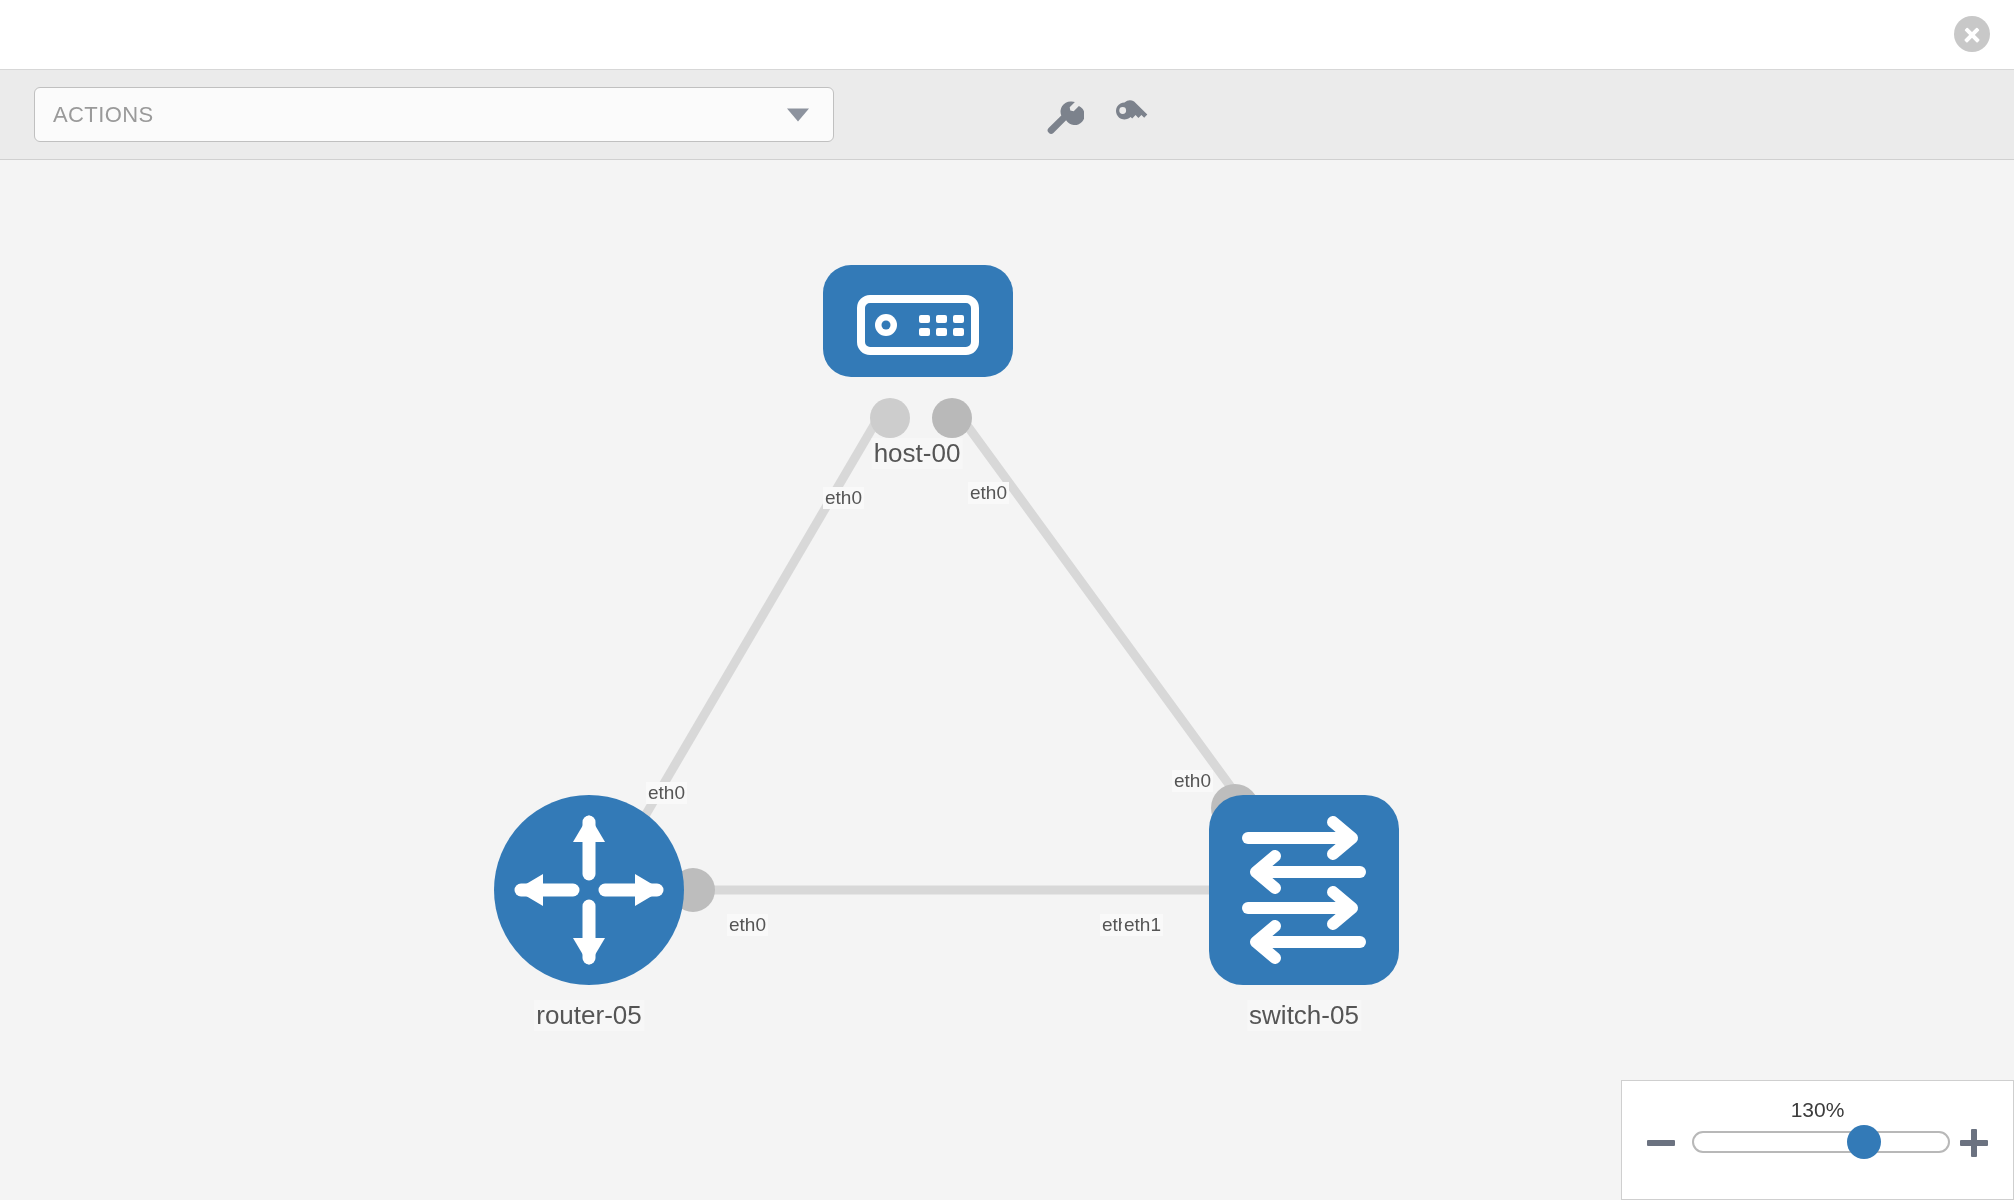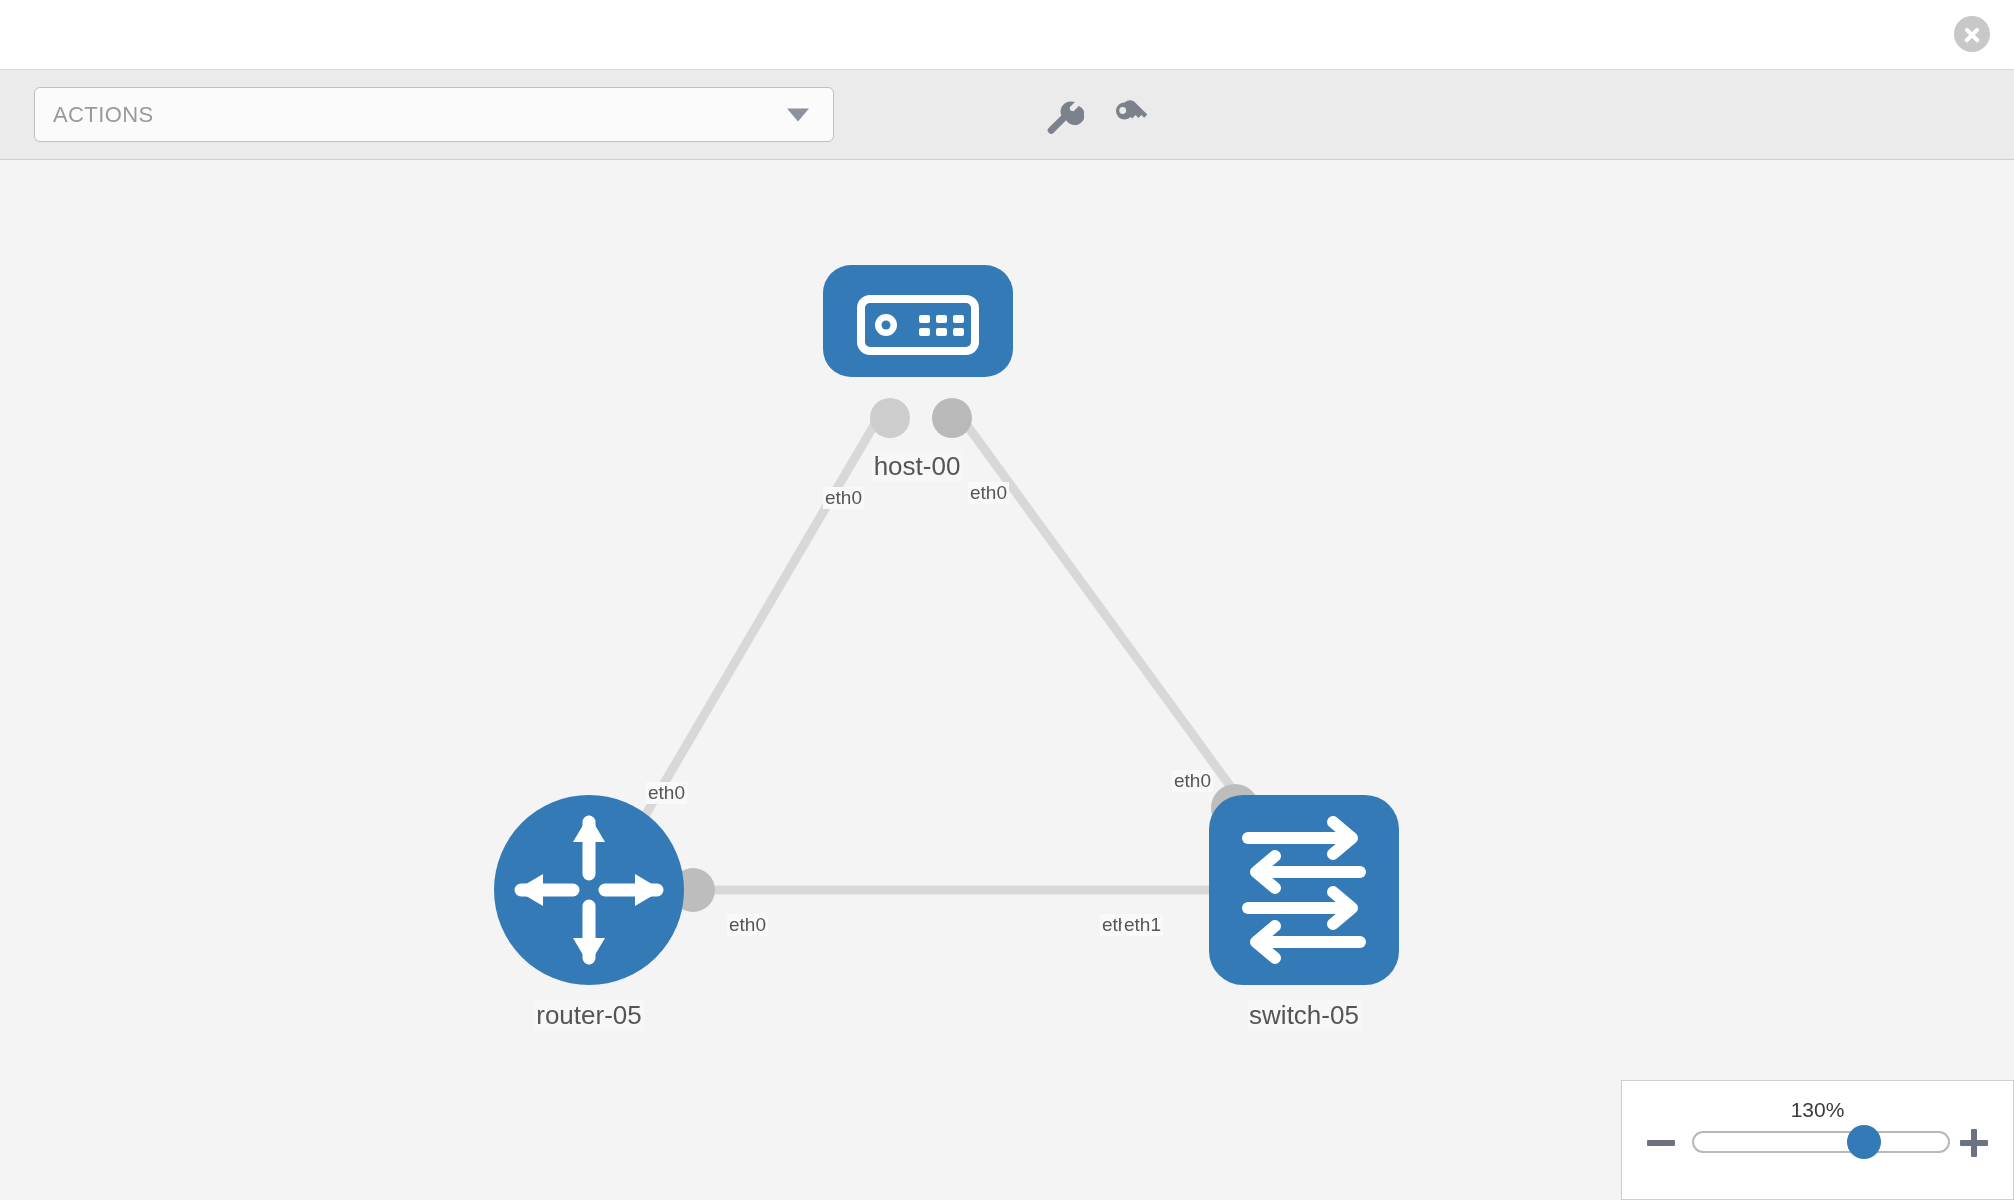--- a/index.html
+++ b/index.html
@@ -319,21 +319,21 @@
         </g>
         <g stroke="#ffffff" stroke-width="12" stroke-linecap="round" stroke-linejoin="round" fill="none">
           <polyline points="1333,662 1352,678 1333,694"></polyline>
           <polyline points="1275,696 1256,712 1275,728"></polyline>
           <polyline points="1333,732 1352,748 1333,764"></polyline>
           <polyline points="1275,766 1256,782 1275,798"></polyline>
         </g>
       </g>
     </svg>
 
-    <div class="node-label" style="left:917px; top:278px;margin-top:13px;">host-00</div>
+    <div class="node-label" style="left:917px; top:278px;">host-00</div>
     <div class="node-label" style="left:589px; top:840px;">router-05</div>
     <div class="node-label" style="left:1304px; top:840px;">switch-05</div>
 
     <div class="edge-label" style="left:823px; top:292px;">eth0</div>
     <div class="edge-label" style="left:968px; top:287px;">eth0</div>
     <div class="edge-label" style="left:646px; top:587px;">eth0</div>
     <div class="edge-label" style="left:1172px; top:575px;">eth0</div>
     <div class="edge-label" style="left:727px; top:719px;">eth0</div>
     <div class="edge-label" style="left:1100px; top:719px;">eth0</div>
     <div class="edge-label" style="left:1122px; top:719px;">eth1</div>

